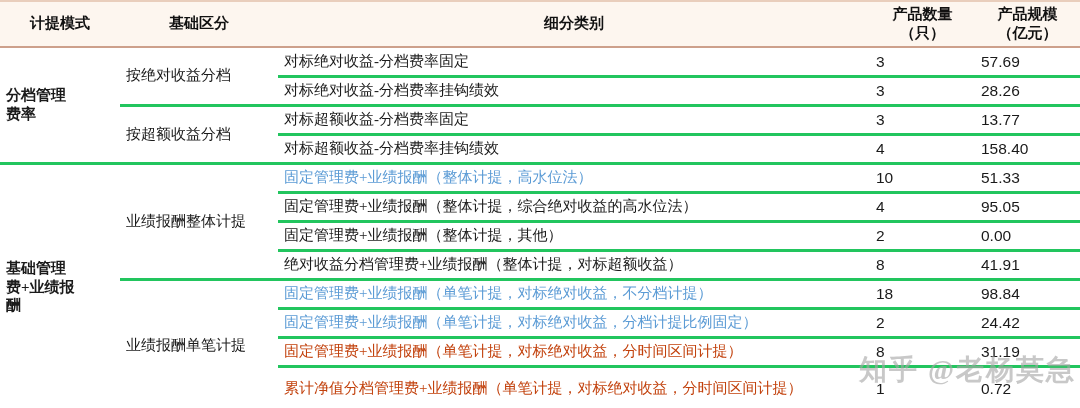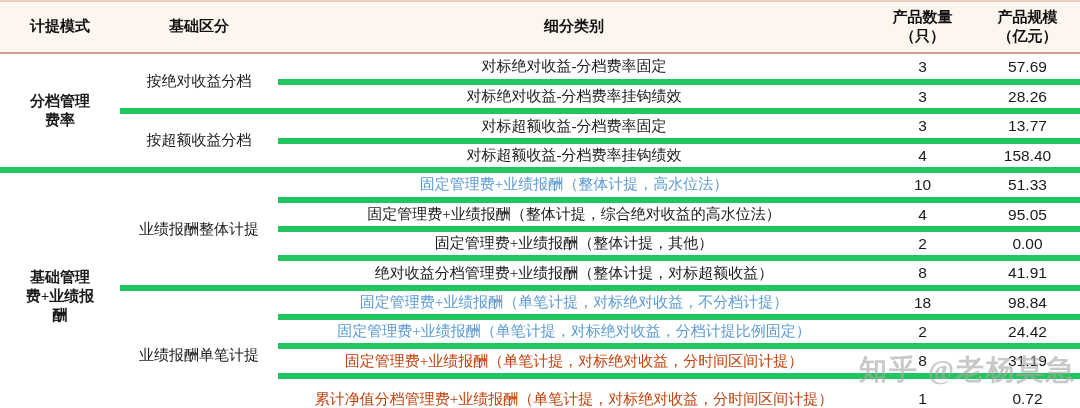--- a/index.html
+++ b/index.html
@@ -9,36 +9,36 @@
     position: relative; overflow: hidden;
     font-family: "Liberation Serif", serif;
   }
   table {
     width: 1080px;
     border-collapse: collapse;
     table-layout: fixed;
     border-top: 2px solid #e9cebc;
     border-bottom: 3px solid #1a1a1a;
   }
-  thead tr { height: 52px; }
+  thead tr { height: 46px; }
   tbody tr { height: 29px; }
   tbody tr.tall { height: 45px; }
   th {
     background: #fdf6ef;
     border-bottom: 2px solid #cda08b;
     font-size: 15px; font-weight: bold; color: #111;
     text-align: center; line-height: 1.3; padding: 2px;
   }
   td {
     font-size: 15px; color: #1a1a1a;
-    text-align: center; vertical-align: middle;
+    text-align: left; vertical-align: middle;
     padding: 2px 6px; line-height: 1.25;
   }
   td.num { font-family: "Liberation Sans", sans-serif; font-size: 15.5px; }
-  .bt { border-top: 6px solid #22c55e; }
+  .bt { border-top: 3px solid #22c55e; }
   .mode span { display: inline-block; width: 70px; font-weight: bold; }
   .c-black { color: #1a1a1a; }
   .c-blue  { color: #5b9bd5; margin-top: 36px; }
   .c-red   { color: #c2410c; }
   .watermark {
     position: absolute; top: 331px; right: 4px;
     font-size: 28px; font-weight: bold; letter-spacing: 2px;
     color: rgba(167, 167, 167, 0.62); white-space: nowrap;
     pointer-events: none;
     margin-top: 20px;

